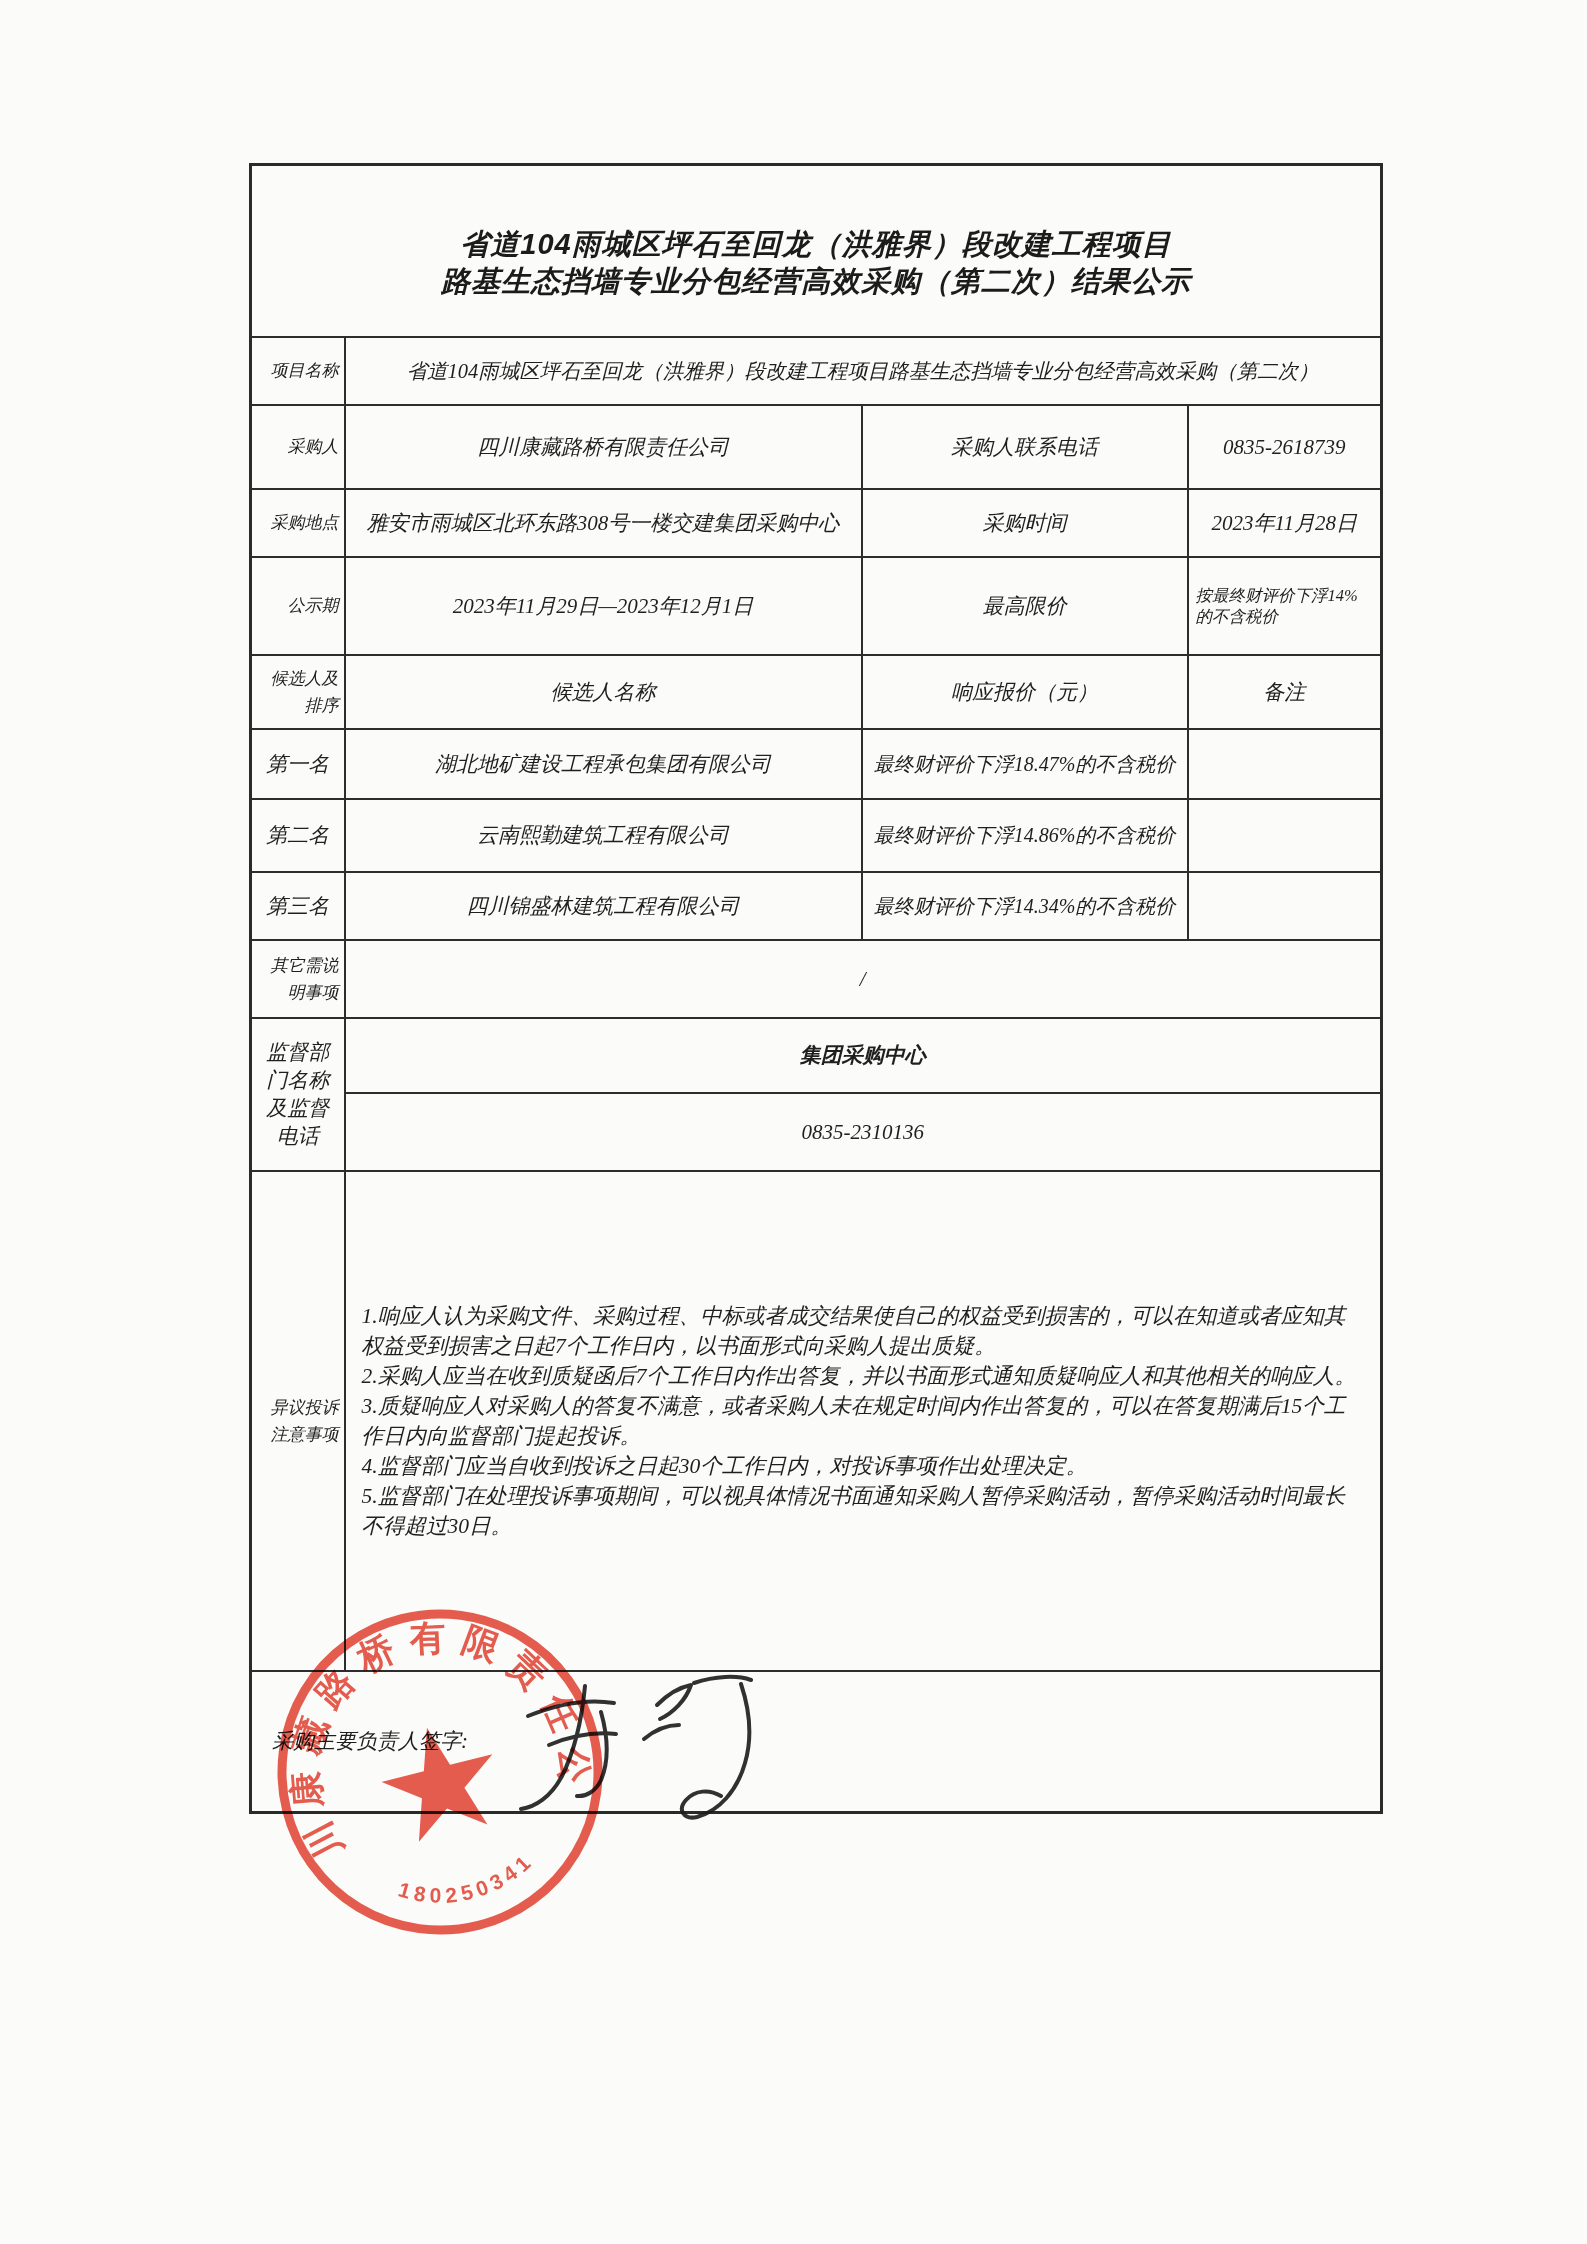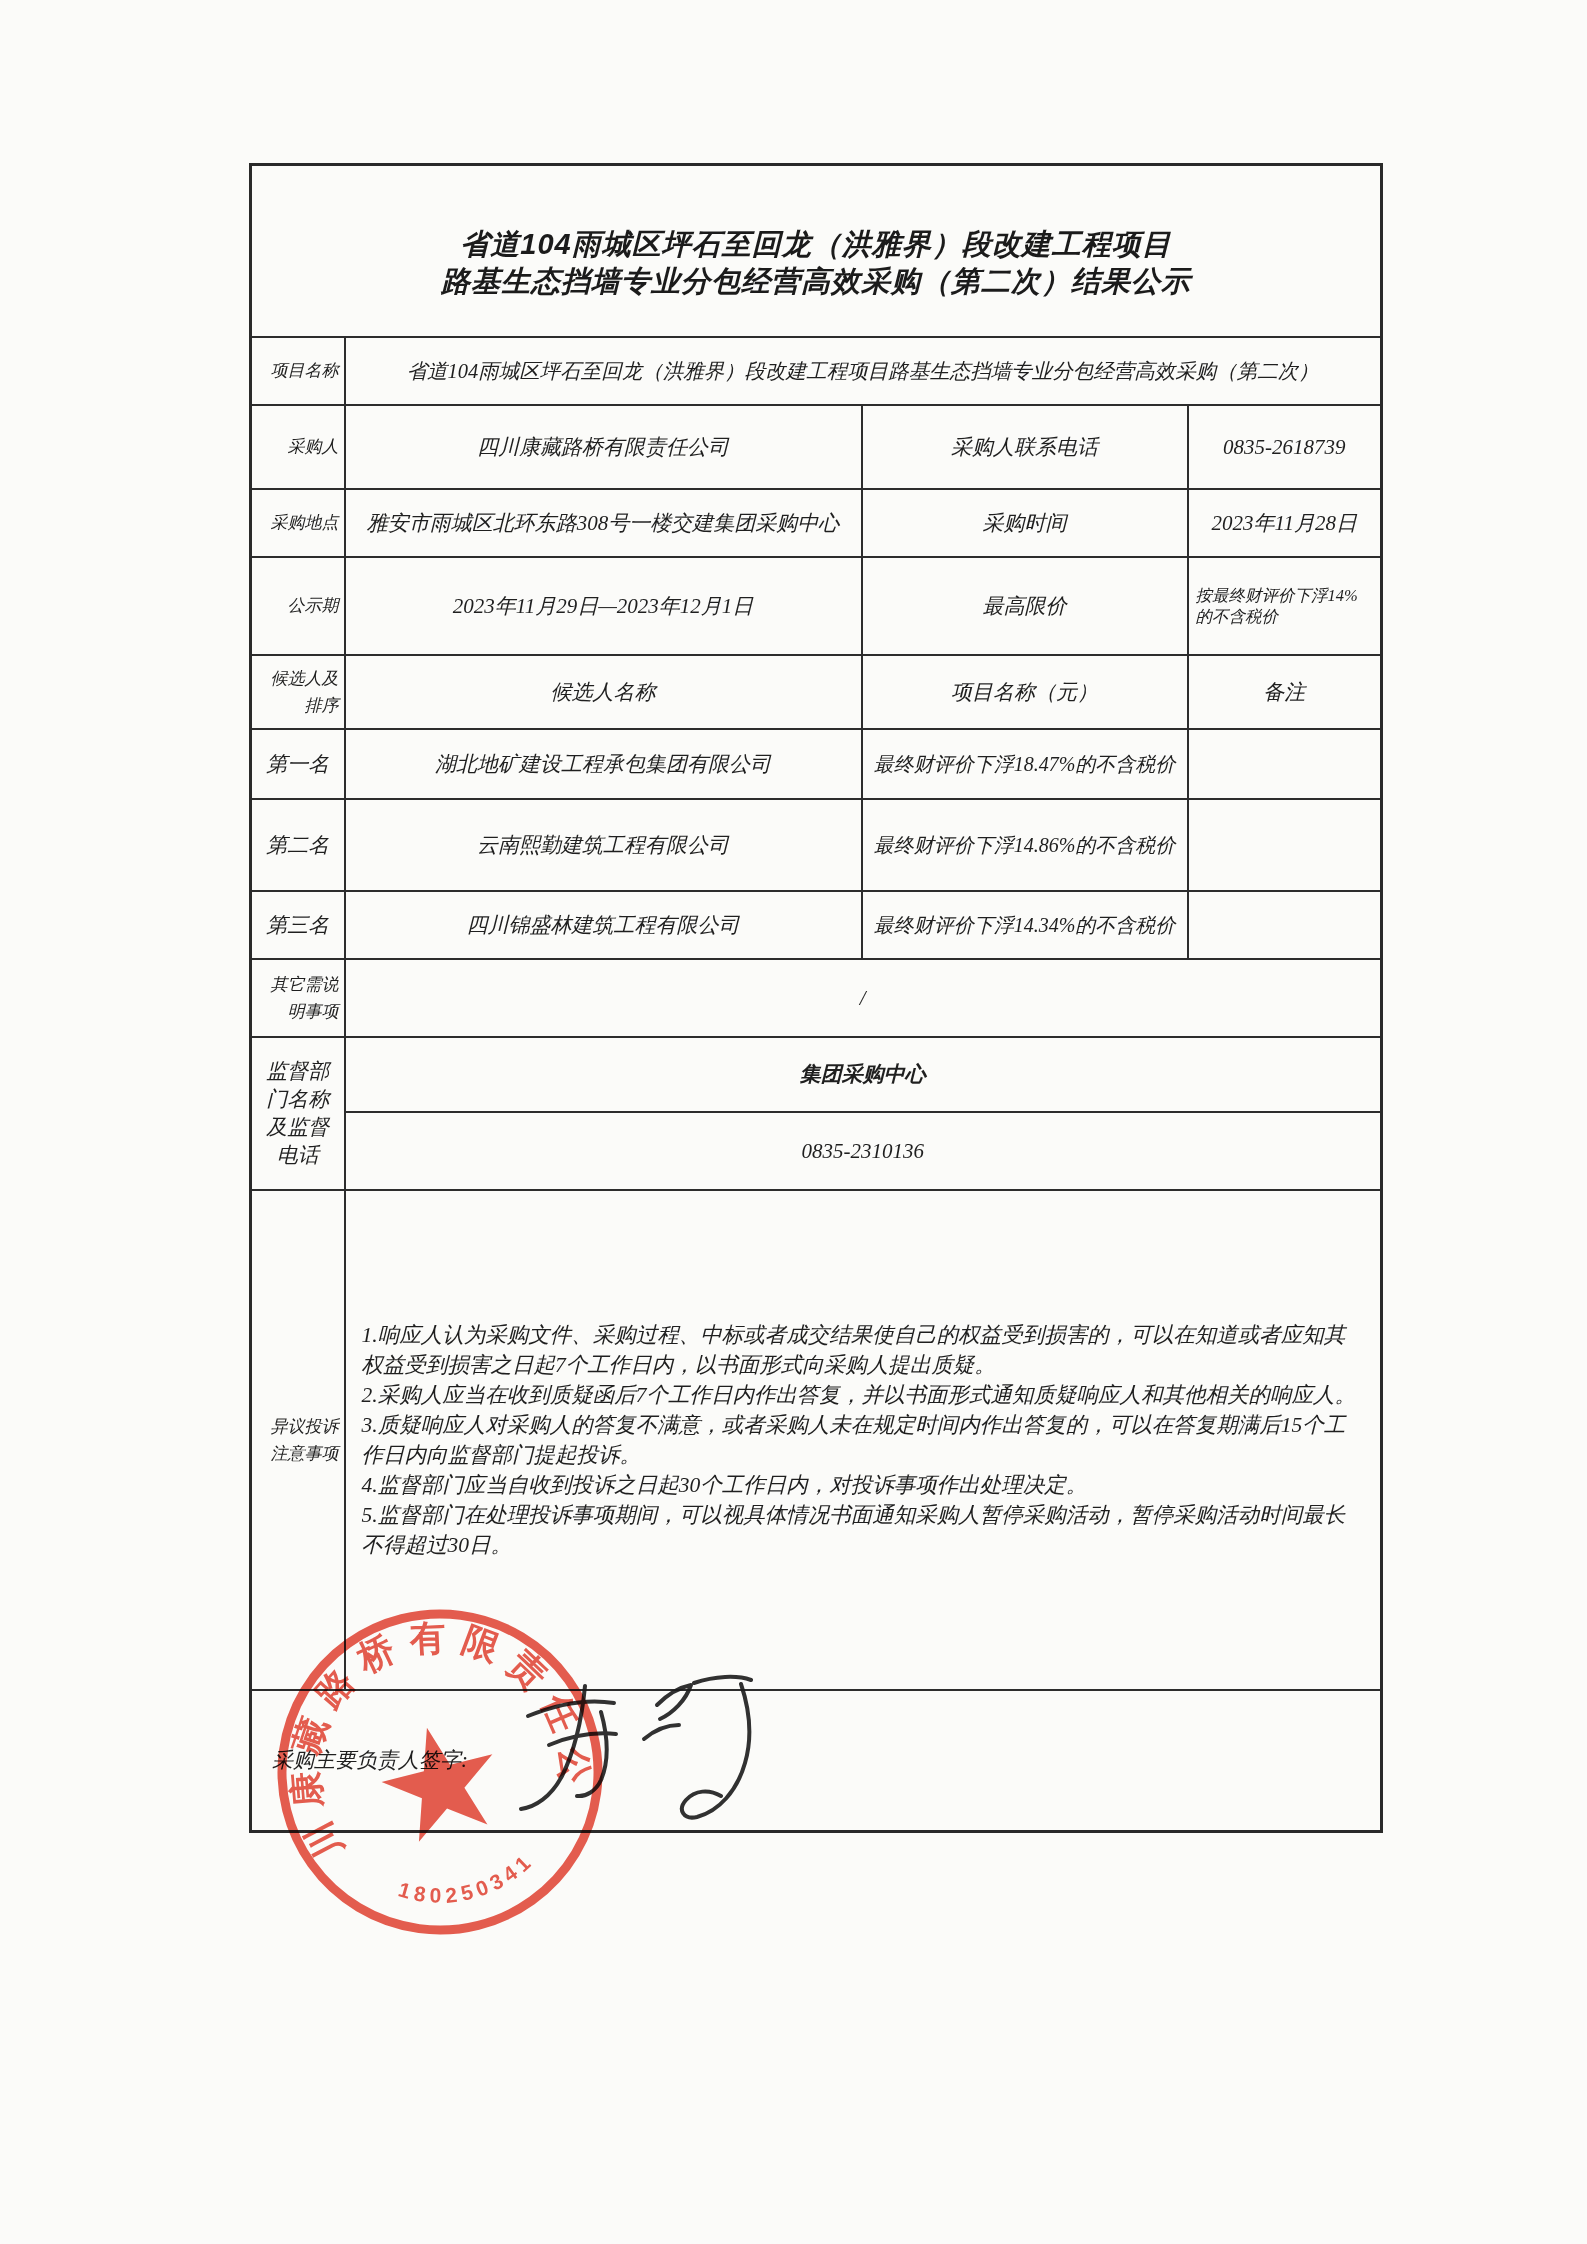--- a/index.html
+++ b/index.html
@@ -68,21 +68,21 @@
   }
   td.quote { font-size: 20px; text-align: center; padding: 2px 2px; }
 
   
   tr.r1  td { height: 68px; }
   tr.r2  td { height: 84px; }
   tr.r3  td { height: 68px; }
   tr.r4  td { height: 98px; }
   tr.r5  td { height: 74px; }
   tr.r6  td { height: 70px; }
-  tr.r7  td { height: 92px; }
+  tr.r7  td { height: 73px; }
   tr.r8  td { height: 68px; }
   tr.r9  td { height: 78px; }
   tr.r10a td { height: 75px; }
   tr.r10b td { height: 78px; }
   tr.r11 td { height: 500px; }
   tr.r12 td { height: 142px; }
 
   td.objection-cell {
     vertical-align: middle;
     padding: 6px 16px;
@@ -149,21 +149,21 @@
   <tr class="r4">
     <td class="lbl">公示期</td>
     <td class="c">2023年11月29日—2023年12月1日</td>
     <td class="c">最高限价</td>
     <td class="small">按最终财评价下浮14%的不含税价</td>
   </tr>
 
   <tr class="r5">
     <td class="lbl">候选人及排序</td>
     <td class="c">候选人名称</td>
-    <td class="c">项目名称（元）</td>
+    <td class="c">响应报价（元）</td>
     <td class="c">备注</td>
   </tr>
 
   <tr class="r6">
     <td class="lbl-c">第一名</td>
     <td class="c">湖北地矿建设工程承包集团有限公司</td>
     <td class="quote">最终财评价下浮18.47%的不含税价</td>
     <td class="c"></td>
   </tr>
   <tr class="r7">

